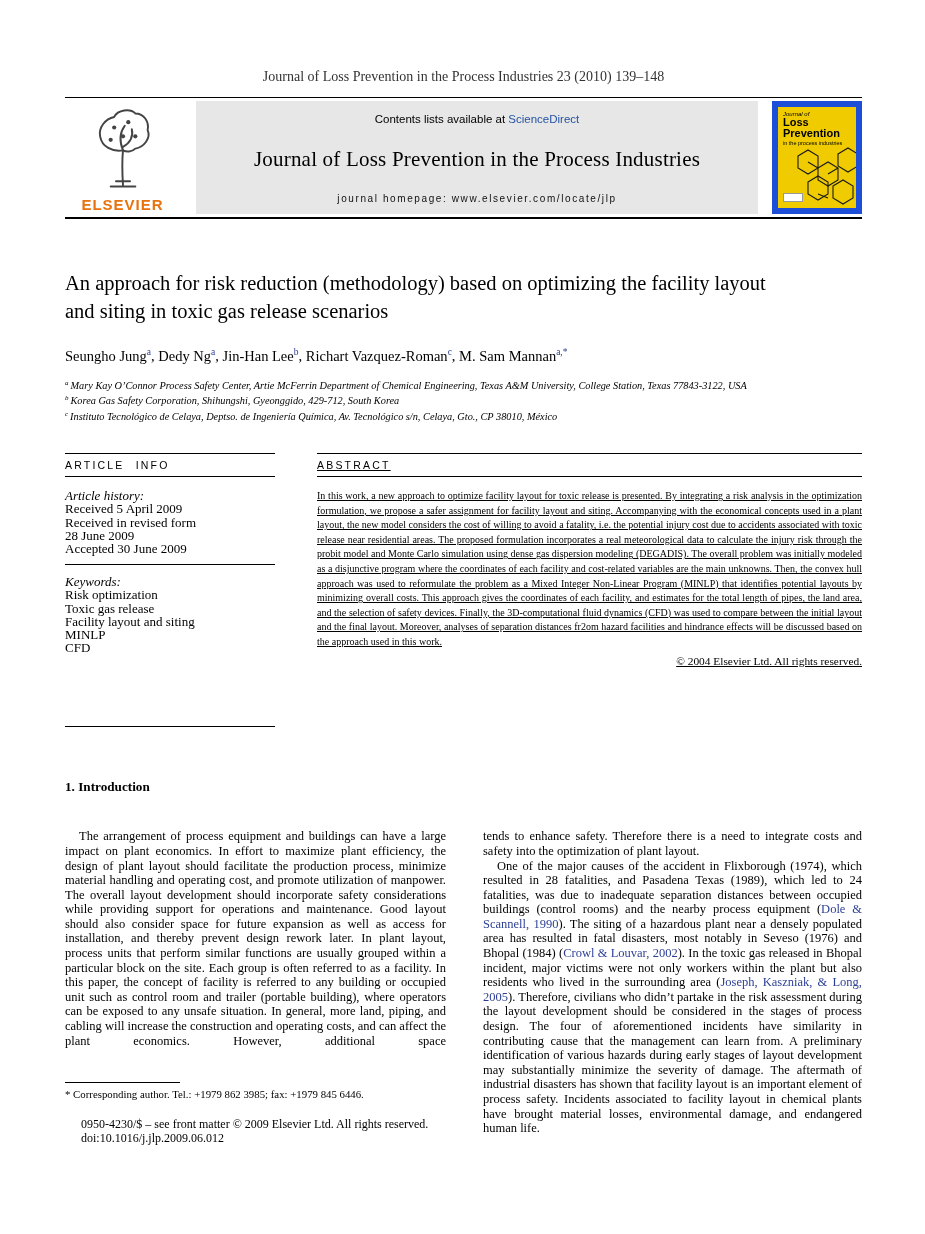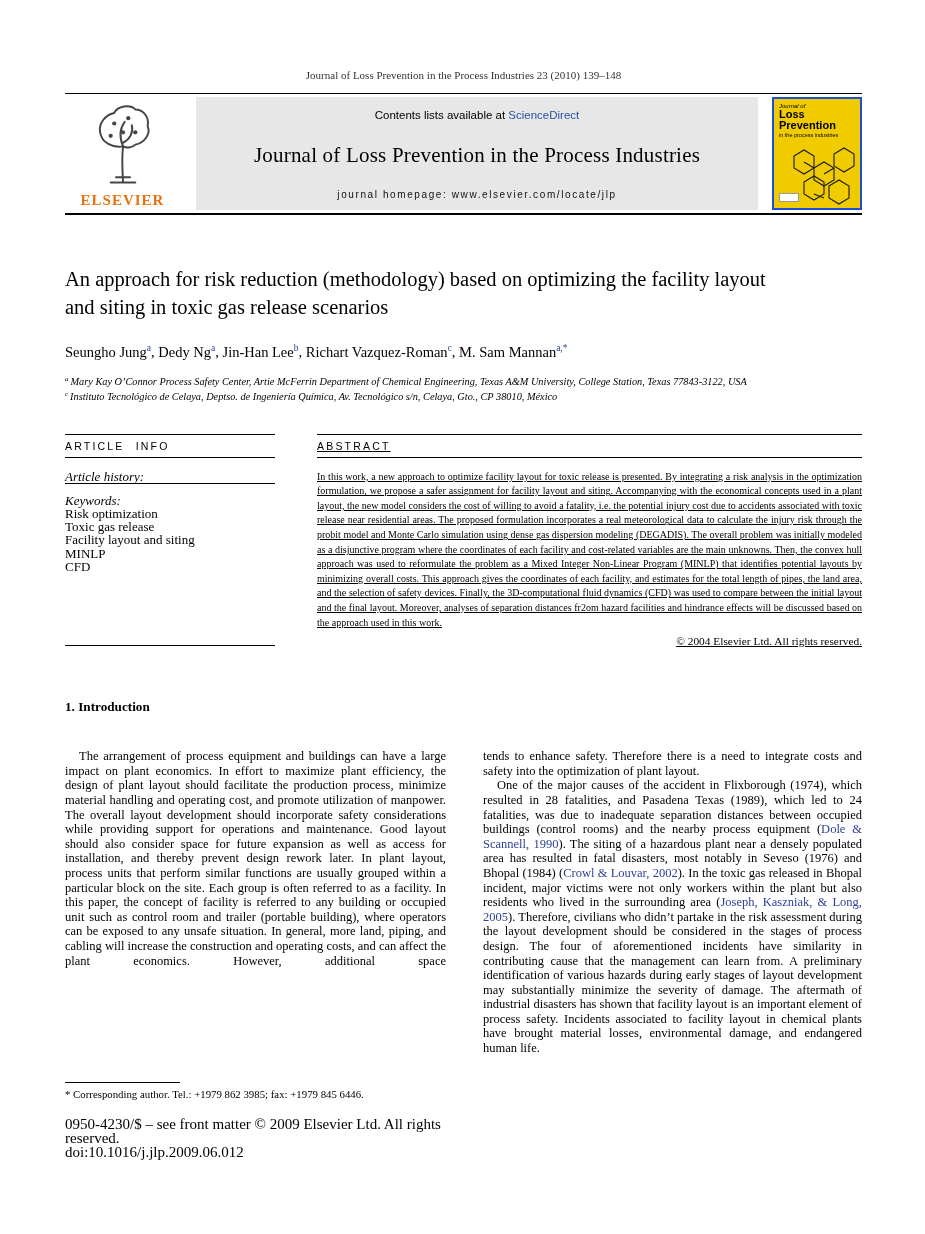--- a/index.html
+++ b/index.html
@@ -7,47 +7,47 @@
   body { font-family: "Liberation Serif", serif; color: #000; }
   .page {
     position: relative; width: 925px; height: 1234px;
     background: #fff; overflow: hidden; margin: 0 auto;
   }
   .content { margin: 0 63px 0 65px; }
 
   
   .top-citation {
     margin-top: 69px; text-align: center;
-    font-size: 11px; color: #333;
+    font-size: 14px; color: #333;
   }
   .rule-thin { border-top: 1px solid #000; margin-top: 12px; }
   .rule-thick { border-top: 2.5px solid #000; margin-top: 3px; }
 
   
   .header-row { display: flex; margin-top: 3px; height: 113px; }
   .logo-box { width: 115px; display: flex; flex-direction: column; align-items: center; justify-content: flex-start; }
   .elsevier-word {
-    font-family: Liberation Serif, serif; font-weight: bold;
+    font-family: Liberation Sans, sans-serif; font-weight: bold;
     font-size: 15px; letter-spacing: 1px; color: #E8730E; margin-top: -2px;
   }
   .banner {
     flex: 1; background: #e7e7e7; margin: 0 14px 0 16px;
     display: flex; flex-direction: column; align-items: center; justify-content: space-between;
     padding: 12px 8px 10px 8px;
   }
   .contents-line { font-family: "Liberation Sans", sans-serif; font-size: 11.5px; }
   .sd-link { color: #2553A3; text-decoration: none; cursor: pointer; }
   .journal-title { font-size: 21px; letter-spacing: 0.2px; }
   .homepage-line {
     font-family: "Liberation Sans", sans-serif; font-size: 10px;
     letter-spacing: 1.6px; color: #111; cursor: pointer;
   }
   .cover {
     width: 90px; height: 113px; background: #EFCB00; position: relative;
-    padding: 4px 5px; overflow: hidden; border: 2px solid #1d4ed8;
+    padding: 4px 5px; overflow: hidden; border: 6px solid #1d4ed8;
   }
   .cover-top { font-family: "Liberation Sans", sans-serif; font-size: 6px; font-style: italic; }
   .cover-main { font-family: "Liberation Sans", sans-serif; font-size: 11px; font-weight: bold; line-height: 11px; }
   .cover-sub { font-family: "Liberation Sans", sans-serif; font-size: 5.5px; margin-top: 1px; }
   .cover-pattern { position: absolute; left: 0; bottom: 0; }
   .cover-whitebox { position: absolute; left: 5px; bottom: 6px; width: 20px; height: 9px; background: #fff; border: 0.5px solid #999; }
 
   
   .article-title {
     margin-top: 50px; font-size: 20.5px; font-weight: normal;
@@ -88,21 +88,21 @@
   .p-cont { text-align-last: justify; }
   .cite { color: #2C3F94; cursor: pointer; }
 
   
   .bottom-block { position: absolute; left: 65px; top: 1082px; width: 381px; }
   .foot-rule { border-top: 1px solid #000; width: 115px; }
   .footnote { font-size: 10.8px; line-height: 13px; margin-top: 5px; }
   .footnote .email-label { font-style: italic; }
   .footnote .email { color: #2C3F94; cursor: pointer; }
   .footnote-line2 { padding-left: 9px; }
-  .imprint { font-size: 15px; line-height: 14px; margin-top: 16px; }
+  .imprint { font-size: 12px; line-height: 14px; margin-top: 16px; margin-left: 16px; }
 </style>
 </head>
 <body>
 
 <div class="page">
   <div class="content">
 
     <div class="top-citation">Journal of Loss Prevention in the Process Industries 23 (2010) 139–148</div>
     <div class="rule-thin"></div>
 
@@ -159,31 +159,38 @@
     <div class="rule-thick"></div>
 
     <h1 class="article-title">An approach for risk reduction (methodology) based on optimizing the facility layout and siting in toxic gas release scenarios</h1>
 
     <div class="authors">
       <span>Seungho Jung</span><sup>a</sup><span>, </span><span>Dedy Ng</span><sup>a</sup><span>, </span><span>Jin-Han Lee</span><sup>b</sup><span>, </span><span>Richart Vazquez-Roman</span><sup>c</sup><span>, </span><span>M. Sam Mannan</span><sup>a,*</sup>
     </div>
 
     <div class="affils">
       <div><sup>a</sup><span>Mary Kay O’Connor Process Safety Center, Artie McFerrin Department of Chemical Engineering, Texas A&amp;M University, College Station, Texas 77843-3122, USA</span></div>
+      <div><sup>b</sup><span>Korea Gas Safety Corporation, Shihungshi, Gyeonggido, 429-712, South Korea</span></div>
       <div><sup>c</sup><span>Instituto Tecnológico de Celaya, Deptso. de Ingeniería Química, Av. Tecnológico s/n, Celaya, Gto., CP 38010, México</span></div>
     </div>
 
     <div class="meta-row">
 
       <div class="info-col">
         <div class="meta-rule"></div>
         <div class="meta-heading">ARTICLE INFO</div>
         <div class="meta-rule"></div>
         <div class="info-body">
           <div class="info-label">Article history:</div>
+          <div class="info-history">
+            <div>Received 5 April 2009</div>
+            <div>Received in revised form</div>
+            <div>28 June 2009</div>
+            <div>Accepted 30 June 2009</div>
+          </div>
           <div class="info-rule-mid"></div>
           <div class="info-label">Keywords:</div>
           <div class="info-keywords">
             <div>Risk optimization</div>
             <div>Toxic gas release</div>
             <div>Facility layout and siting</div>
             <div>MINLP</div>
             <div>CFD</div>
           </div>
           <div class="info-bottom-rule"></div>

